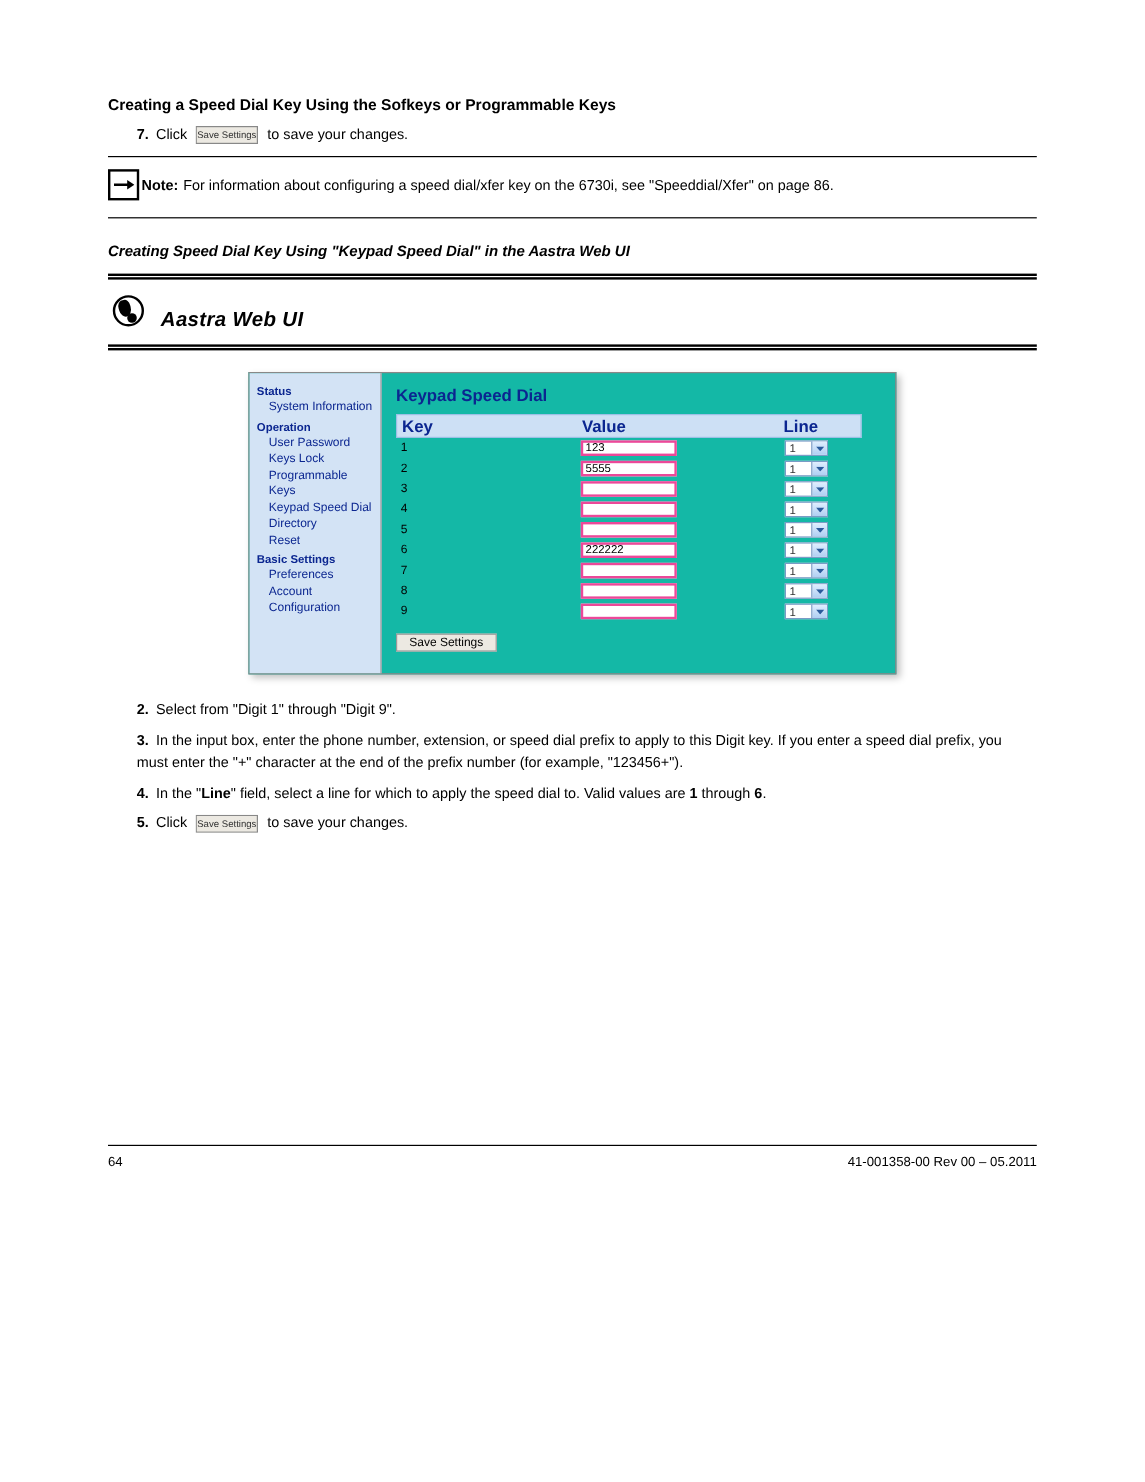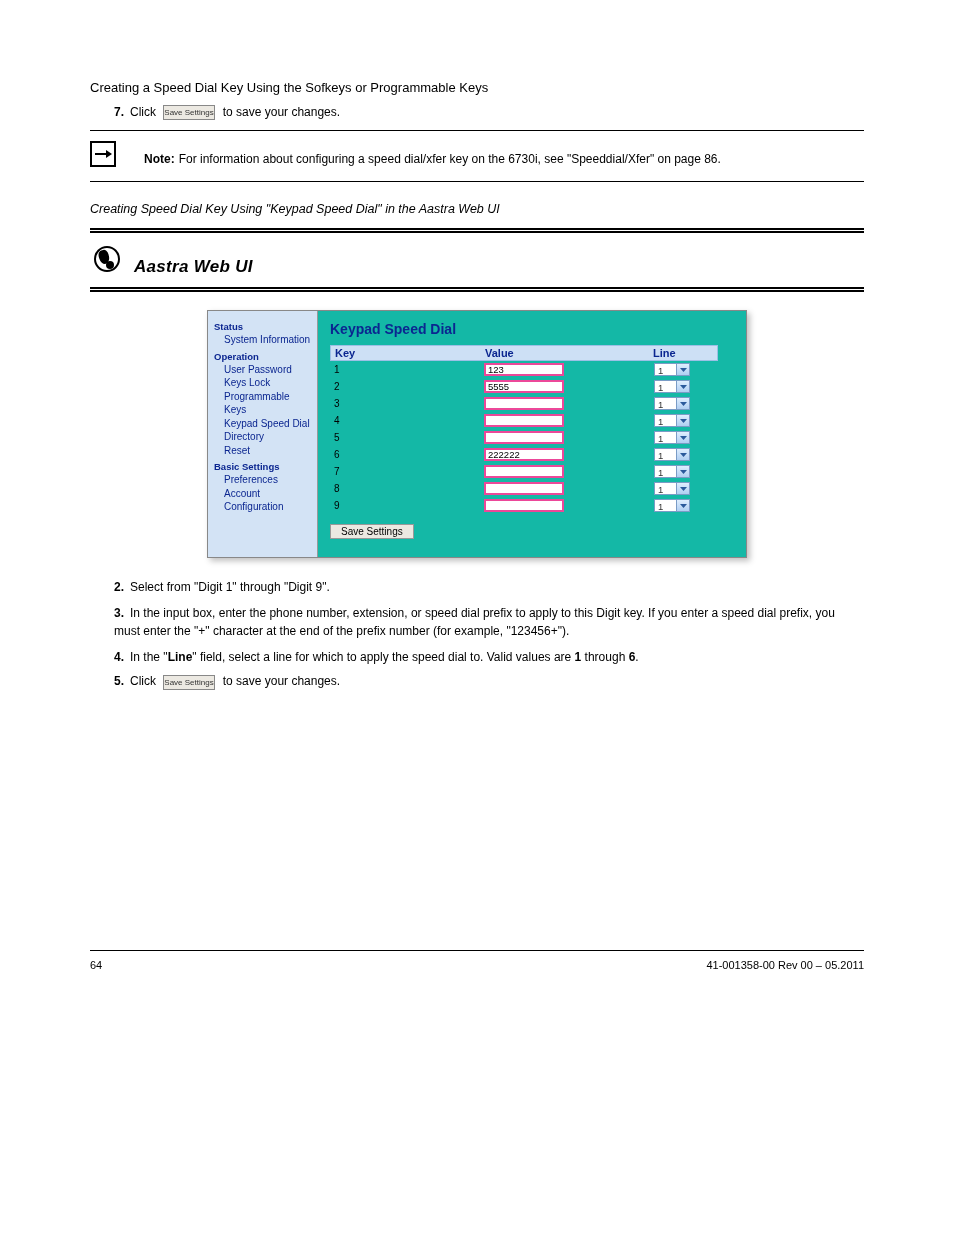--- a/index.html
+++ b/index.html
@@ -10,42 +10,42 @@
     background: #fff;
     width: 954px;
   }
   .page {
     padding: 60px 90px 40px 90px;
   }
   .section-heading {
     font-size: 13px;
     color: #000;
     margin: 20px 0 10px 0;
-    font-weight: normal;
+    font-weight: bold;
   }
   .step {
     font-size: 12px;
     margin: 8px 0 10px 24px;
     color: #000;
   }
   .step-num { font-weight: bold; margin-right: 6px; }
   .inline-btn {
     display: inline-block;
     vertical-align: middle;
     margin: 0 4px;
   }
   .inline-btn svg { display: block; }
   .note-box {
     border-top: 1px solid #000;
     border-bottom: 1px solid #000;
     padding: 10px 0 14px 0;
     margin: 10px 0 20px 0;
     display: flex;
-    align-items: flex-end;
-    gap: 28px;
+    align-items: center;
+    gap: 2px;
   }
   .note-box .arrow-icon {
     border: 2px solid #000;
     width: 26px;
     height: 26px;
     display: flex;
     align-items: center;
     justify-content: center;
     flex-shrink: 0;
   }
@@ -139,21 +139,21 @@
     margin-bottom: 8px;
   }
   .ksd-table { width: 100%; font-size: 10px; }
   .ksd-header {
     display: flex;
     background: #cde0f5;
     border: 1px solid #9cc0e5;
     padding: 1px 4px;
     color: #0b2690;
     font-weight: bold;
-    font-size: 11px;
+    font-size: 14px;
   }
   .ksd-header .col-key { width: 150px; }
   .ksd-header .col-value { flex: 1; }
   .ksd-header .col-line { width: 60px; }
   .ksd-row {
     display: flex;
     align-items: center;
     padding: 2px 4px;
     font-size: 10px;
   }

